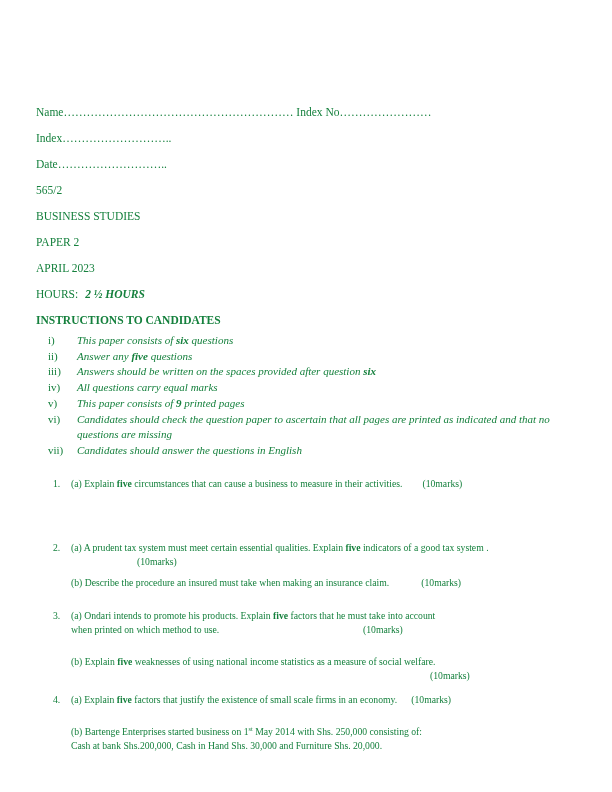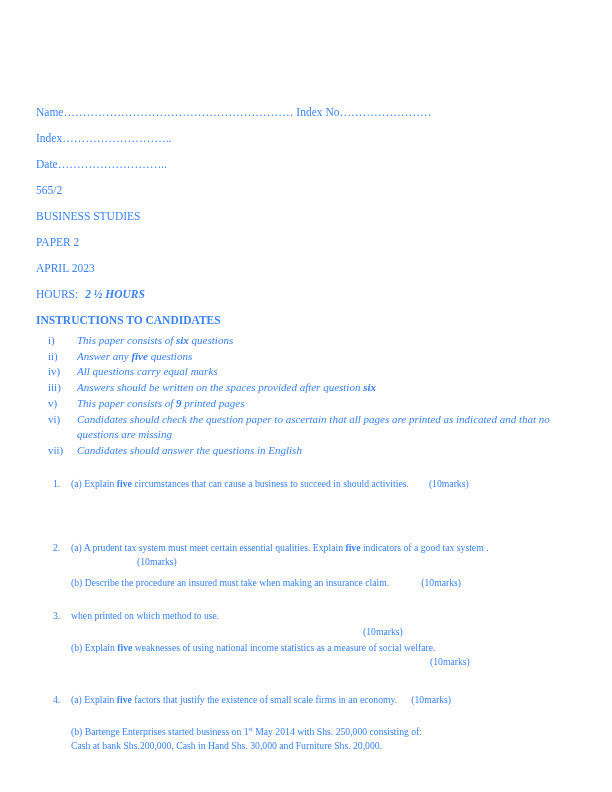--- a/index.html
+++ b/index.html
@@ -1,18 +1,18 @@
 <!DOCTYPE html>
 <html><head>
 <meta charset="utf-8">
 <style>
   html,body { margin:0; padding:0; background:#ffffff; }
   .page {
     position:relative; width:612px; height:792px; background:#ffffff;
-    font-family:"Liberation Serif", serif; color:#3b82f6; overflow:hidden;
+    font-family:"Liberation Serif", serif; color:#15803d; overflow:hidden;
   }
   b { font-weight:bold; }
   sup { font-size:6.3px; vertical-align:super; line-height:0; }
 
   
   .header { position:absolute; left:36px; top:99px; font-size:11.5px; }
   .hline { height:26px; line-height:26px; white-space:pre; }
   .hline.bold { font-weight:bold; }
   .timeval { margin-left:7px; font-weight:bold;font-style:italic; }
 
@@ -28,21 +28,21 @@
   .qbody { width:516px; }
   .qline { line-height:13.9px; position:relative; }
   .qpart.gap17 { margin-bottom:17px; }
   .qpart.gap7  { margin-bottom:7px; }
   .qpart.gap18 { margin-bottom:18px; }
   .q1 { top:477px; }
   .q2 { top:541px; }
   .q3 { top:609px; }
   .q4 { top:693px; }
 
-  .marks { white-space:pre;margin-top:16px; }
+  .marks { white-space:pre; }
   .mk20 { padding-left:20px; }
   .mk5  { padding-left:5px;  }
   .mk32 { padding-left:32px; }
   .mk14 { padding-left:14px; }
   .ml66  { margin-left:66px;  }
   .ml359 { margin-left:359px; }
   .abs292 { position:absolute; left:292px; top:0; }
 </style>
 </head>
 <body>
@@ -64,46 +64,46 @@
   <div class="instr">
     <div class="irow">
         <span class="inum">i)</span>
         <span class="itext"><span>This paper consists of </span><b>six</b><span> questions</span></span>
       </div>
     <div class="irow">
         <span class="inum">ii)</span>
         <span class="itext"><span>Answer any </span><b>five</b><span> questions</span></span>
       </div>
     <div class="irow">
+        <span class="inum">iii)</span>
+        <span class="itext"><span>Answers should be written on the spaces provided after question </span><b>six</b></span>
+      </div>
+    <div class="irow">
         <span class="inum">iv)</span>
         <span class="itext"><span>All questions carry equal marks</span></span>
-      </div>
-    <div class="irow">
-        <span class="inum">iii)</span>
-        <span class="itext"><span>Answers should be written on the spaces provided after question </span><b>six</b></span>
       </div>
     <div class="irow">
         <span class="inum">v)</span>
         <span class="itext"><span>This paper consists of </span><b>9</b><span> printed pages</span></span>
       </div>
     <div class="irow">
         <span class="inum">vi)</span>
         <span class="itext"><span>Candidates should check the question paper to ascertain that all pages are printed as indicated and that no questions are missing</span></span>
       </div>
     <div class="irow">
         <span class="inum">vii)</span>
         <span class="itext"><span>Candidates should answer the questions in English</span></span>
       </div>
   </div>
 
   <div class="q q1">
     <span class="qnum">1.</span>
     <div class="qbody">
       <div class="qpart gap17">
-        <div class="qline"><span><span>(a) Explain </span><b>five</b><span> circumstances that can cause a business to succeed in should activities.</span></span><span class="marks mk20">(10marks)</span></div>
+        <div class="qline"><span><span>(a) Explain </span><b>five</b><span> circumstances that can cause a business to measure in their activities.</span></span><span class="marks mk20">(10marks)</span></div>
       </div>
     </div>
   </div>
 
   <div class="q q2">
     <span class="qnum">2.</span>
     <div class="qbody">
       <div class="qpart gap7">
         <div class="qline"><span><span>(a) A prudent tax system must meet certain essential qualities. Explain </span><b>five</b><span> indicators of a good tax system .</span></span></div>
         <div class="qline"><span class="marks ml66">(10marks)</span></div>
@@ -111,20 +111,21 @@
       <div class="qpart">
         <div class="qline"><span><span>(b) Describe the procedure an insured must take when making an insurance claim.</span></span><span class="marks mk32">(10marks)</span></div>
       </div>
     </div>
   </div>
 
   <div class="q q3">
     <span class="qnum">3.</span>
     <div class="qbody">
       <div class="qpart gap18">
+        <div class="qline"><span><span>(a) Ondari intends to promote his products. Explain </span><b>five</b><span> factors that he must take into account</span></span></div>
         <div class="qline"><span><span>when printed on which method to use.</span></span><span class="marks abs292">(10marks)</span></div>
       </div>
       <div class="qpart">
         <div class="qline"><span><span>(b) Explain </span><b>five</b><span> weaknesses of using national income statistics as a measure of social welfare.</span></span></div>
         <div class="qline"><span class="marks ml359">(10marks)</span></div>
       </div>
     </div>
   </div>
 
   <div class="q q4">

